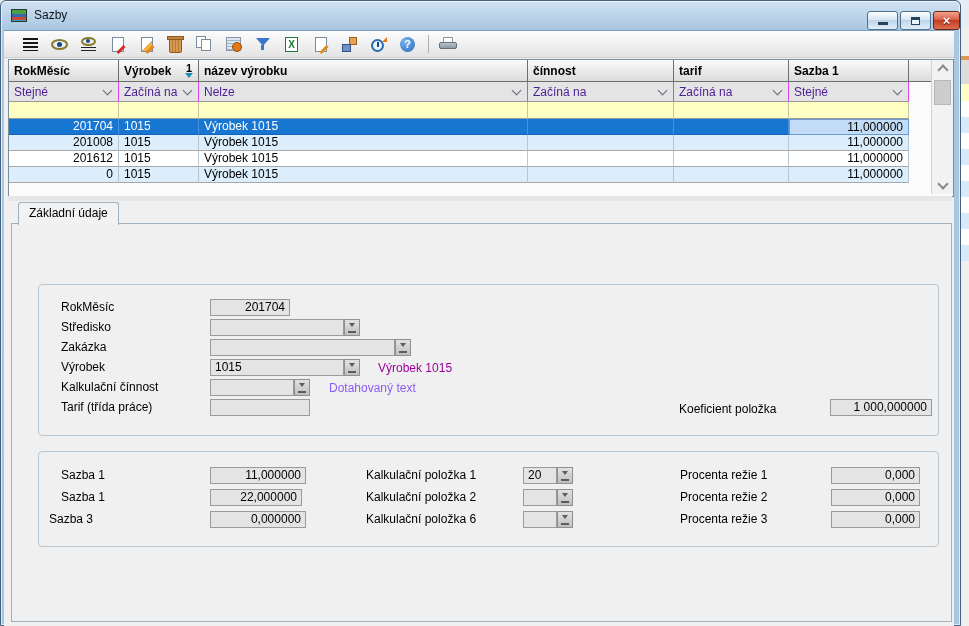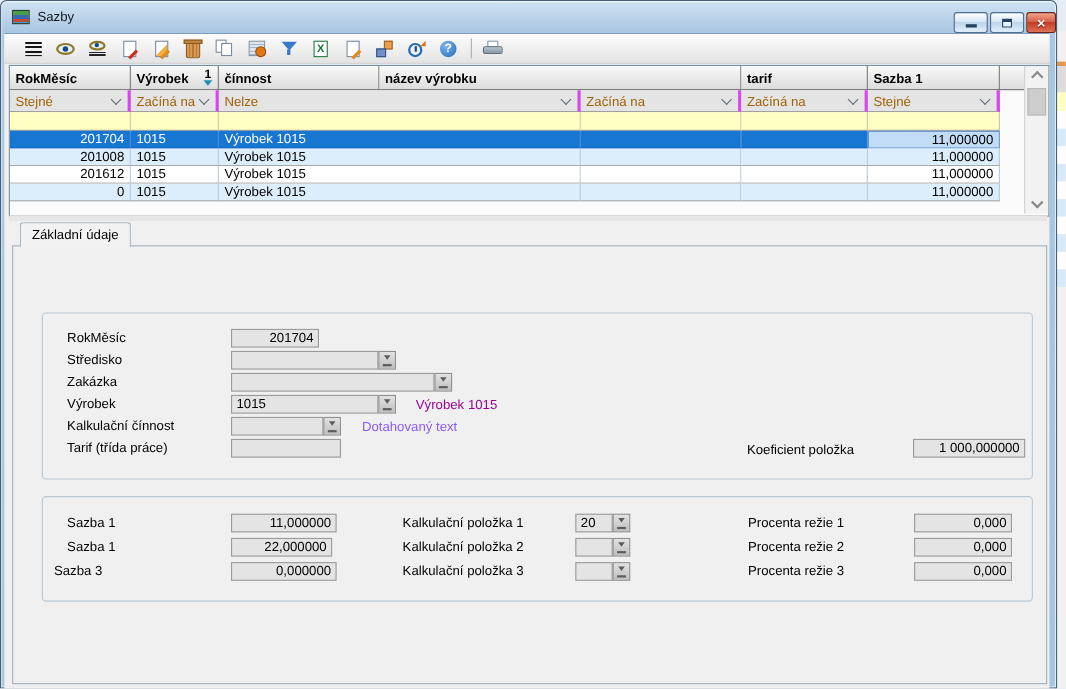--- a/index.html
+++ b/index.html
@@ -91,22 +91,22 @@
   .grid{position:absolute;left:4px;top:28px;width:944px;height:136px;border:1px solid #78909e;background:#fbfbfb;overflow:hidden}
   .grow{display:flex}
   .c0{width:110px}.c1{width:80px}.c2{width:329px}.c3{width:146px}.c4{width:115px}.c5{width:120px}
   .hcell{box-sizing:border-box;height:22px;font-weight:bold;font-size:12px;padding:0 5px;
     background:linear-gradient(#fafafa,#dcdcdc);border-right:1px solid #6e6e6e;border-bottom:1px solid #6e6e6e;
     display:flex;justify-content:space-between;align-items:center;white-space:nowrap;overflow:hidden}
   .hfill{box-sizing:border-box;height:22px;flex:1;background:linear-gradient(#fafafa,#dcdcdc);border-bottom:1px solid #6e6e6e}
   .sort{display:flex;flex-direction:column;align-items:center;line-height:9px}
   .sort .n{font-size:11px;font-weight:bold}
   .sort .tri{width:0;height:0;border-left:4px solid transparent;border-right:4px solid transparent;border-top:5px solid #1e8cb4}
-  .fcell{box-sizing:border-box;height:20px;font-size:12px;padding:0 5px;background:#e4e4e4;color:#a16207;
-    border-right:3px solid #d946ef;border-bottom:1px solid #989898;
+  .fcell{box-sizing:border-box;height:20px;font-size:12px;padding:0 5px;background:#e4e4e4;color:#4c1d95;
+    border-right:1px solid #d946ef;border-bottom:1px solid #989898;
     display:flex;justify-content:space-between;align-items:center;white-space:nowrap;overflow:hidden}
   .fch{width:6px;height:6px;border-right:1.6px solid #5f6c77;border-bottom:1.6px solid #5f6c77;transform:rotate(45deg);margin:-3px 2px 0 0;flex:none}
   .ycell{box-sizing:border-box;height:17px;background:#ffffc4;border-right:1px solid #c6c6a2;border-bottom:1px solid #9a9a9a}
   .dcell{box-sizing:border-box;height:16px;line-height:15px;font-size:12px;padding:0 5px;
     border-right:1px solid #b6c6d2;border-bottom:1px solid #a8a8a8;background:#fff;
     white-space:nowrap;overflow:hidden}
   .drow.alt .dcell{background:#dceefb}
   .drow.sel .dcell{background:#1776d2;color:#fff;border-right-color:#4a90dc;border-bottom-color:#1163b8}
   .drow.sel .dcell.cur{background:#c3dcf5;color:#000;border:1px solid #6a9ad0}
   .ra{text-align:right}
@@ -252,25 +252,25 @@
         <div class="hcell c0">
             <span>RokMěsíc</span>
           </div>
         <div class="hcell c1">
           <span>Výrobek</span>
           <span class="sort">
               <span class="n">1</span>
               <span class="tri"></span>
             </span>
         </div>
+        <div class="hcell c2">
+            <span>název výrobku</span>
+          </div>
         <div class="hcell c3">
             <span>čínnost</span>
-          </div>
-        <div class="hcell c2">
-            <span>název výrobku</span>
           </div>
         <div class="hcell c4">
             <span>tarif</span>
           </div>
         <div class="hcell c5">
             <span>Sazba 1</span>
           </div>
         <div class="hfill"></div>
       </div>
 
@@ -413,21 +413,21 @@
         <div class="ddbtn" style="left:518px;top:15px">
             <div class="tri"></div>
             <div class="bar"></div>
           </div>
         <div class="lbl" style="left:327px;top:37px">Kalkulační položka 2</div>
         <div class="fld" style="left:484px;top:37px;width:34px"></div>
         <div class="ddbtn" style="left:518px;top:37px">
             <div class="tri"></div>
             <div class="bar"></div>
           </div>
-        <div class="lbl" style="left:327px;top:59px">Kalkulační položka 3</div>
+        <div class="lbl" style="left:327px;top:59px">Kalkulační položka 6</div>
         <div class="fld" style="left:484px;top:59px;width:34px"></div>
         <div class="ddbtn" style="left:518px;top:59px">
             <div class="tri"></div>
             <div class="bar"></div>
           </div>
 
         <div class="lbl" style="left:641px;top:15px">Procenta režie 1</div>
         <div class="fld ra" style="left:792px;top:15px;width:89px">0,000</div>
         <div class="lbl" style="left:641px;top:37px">Procenta režie 2</div>
         <div class="fld ra" style="left:792px;top:37px;width:89px">0,000</div>

